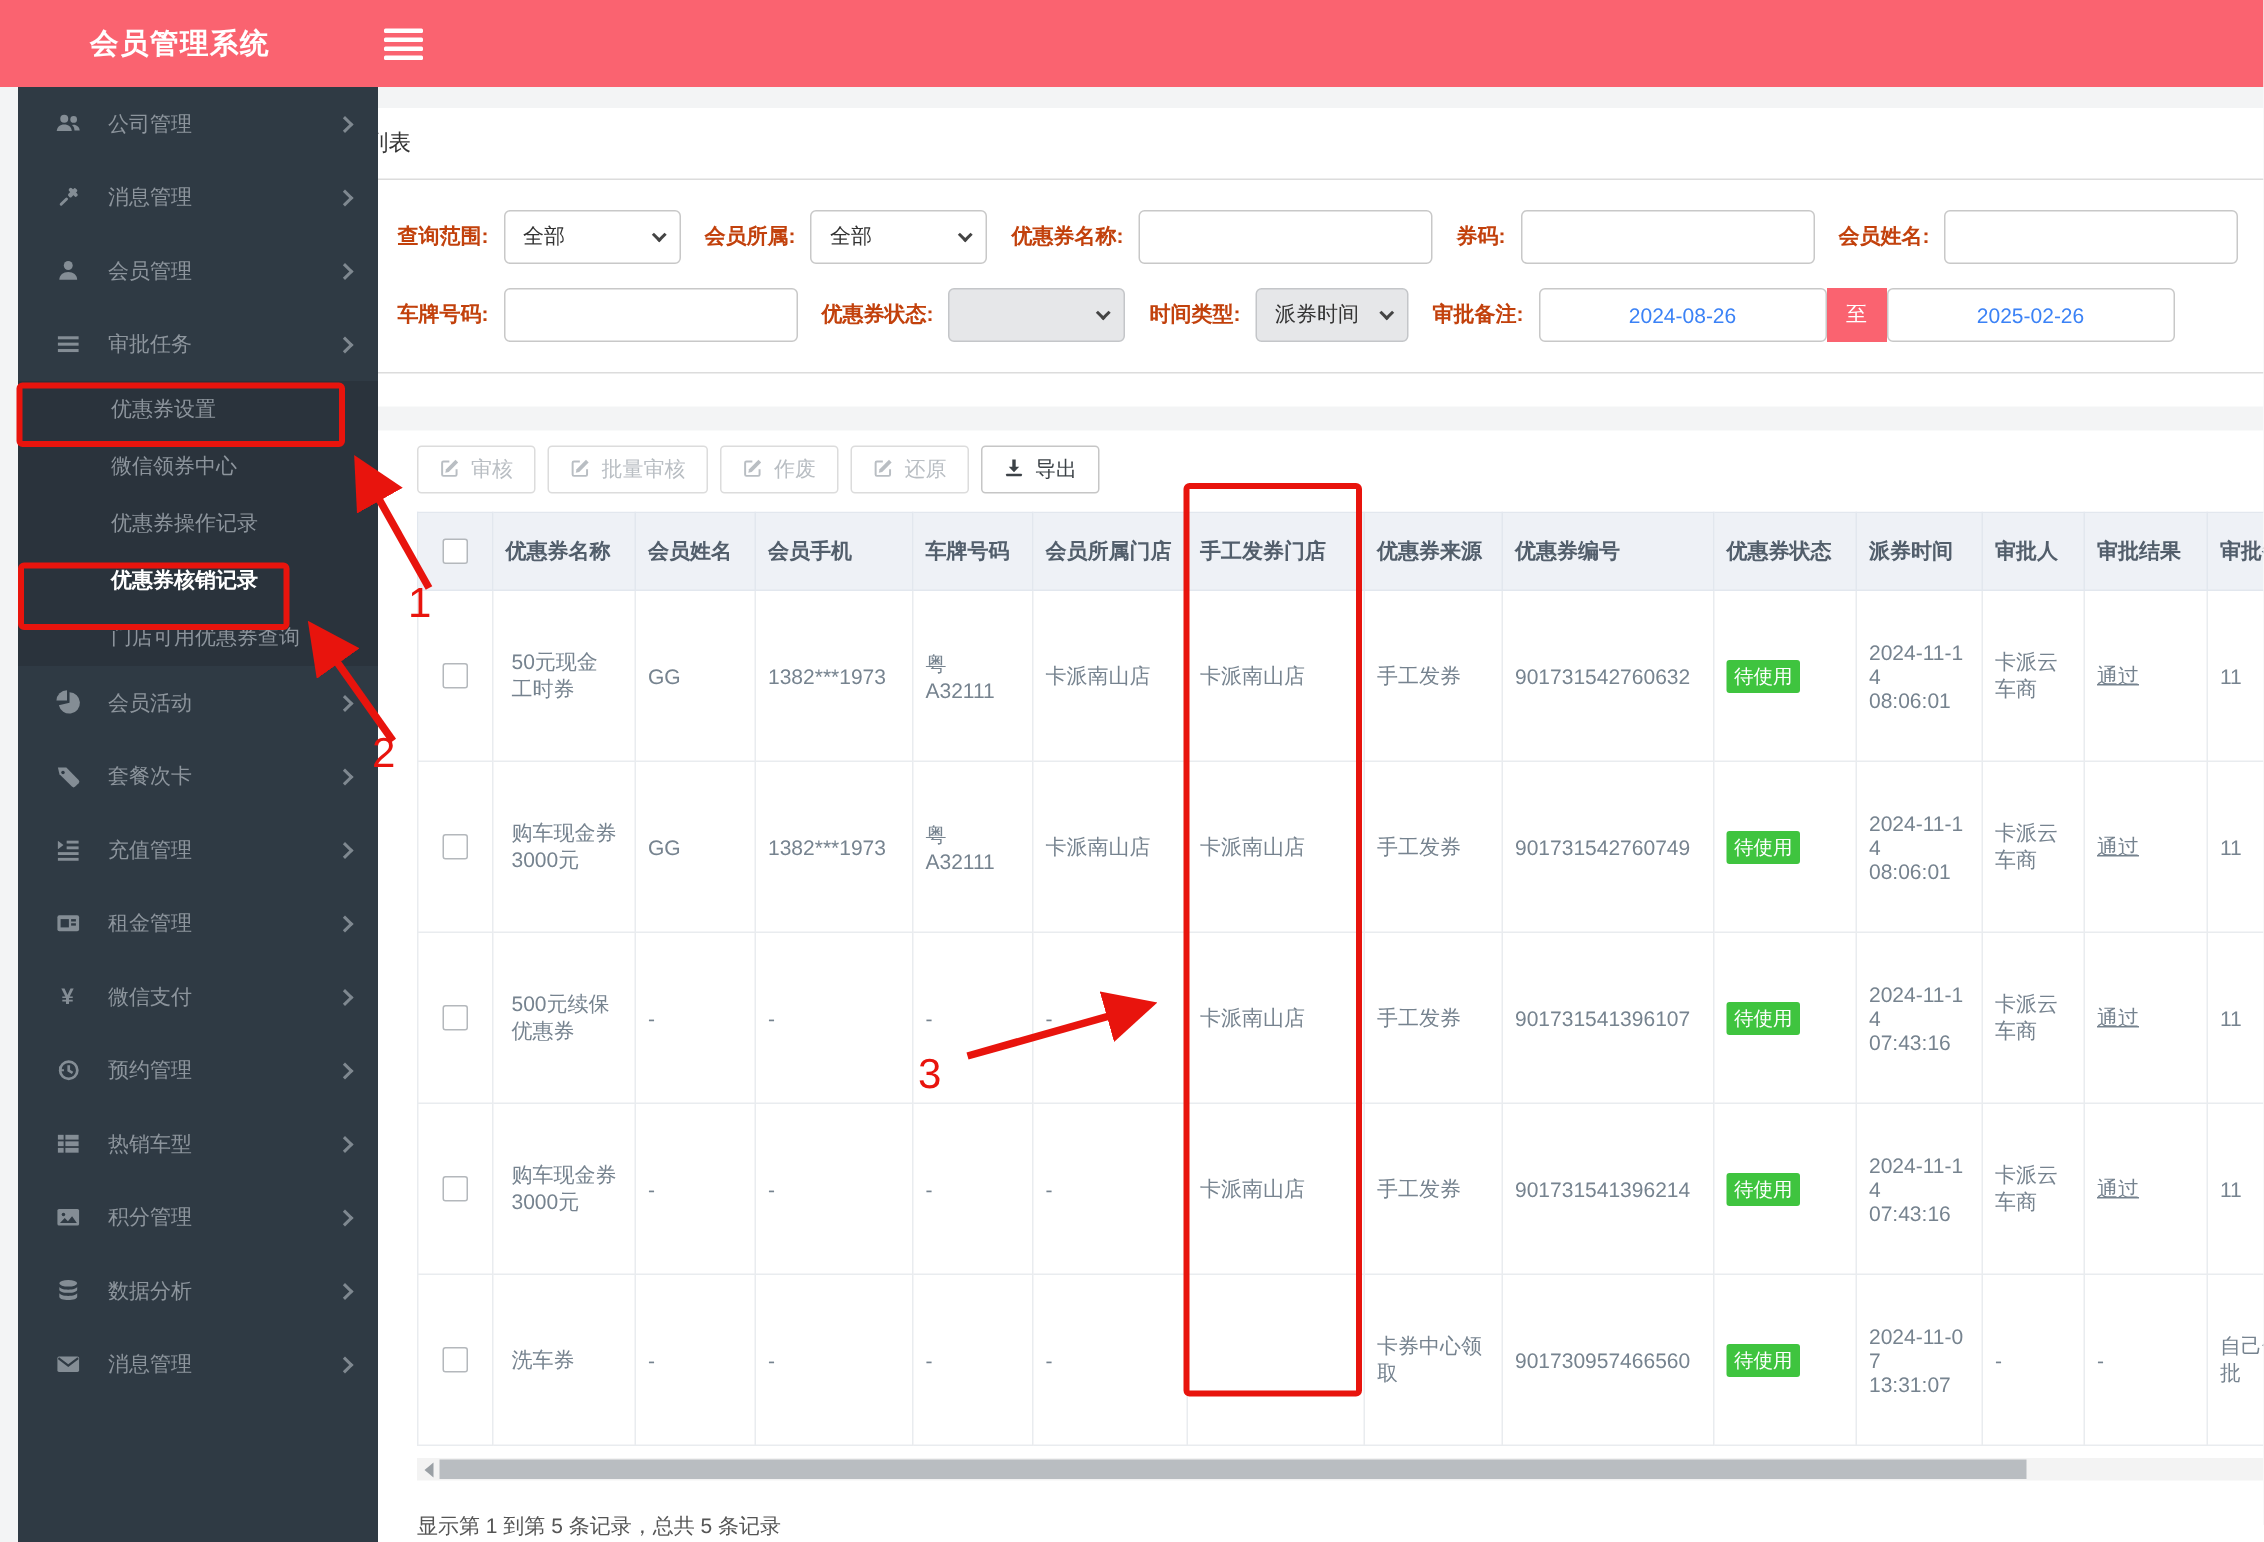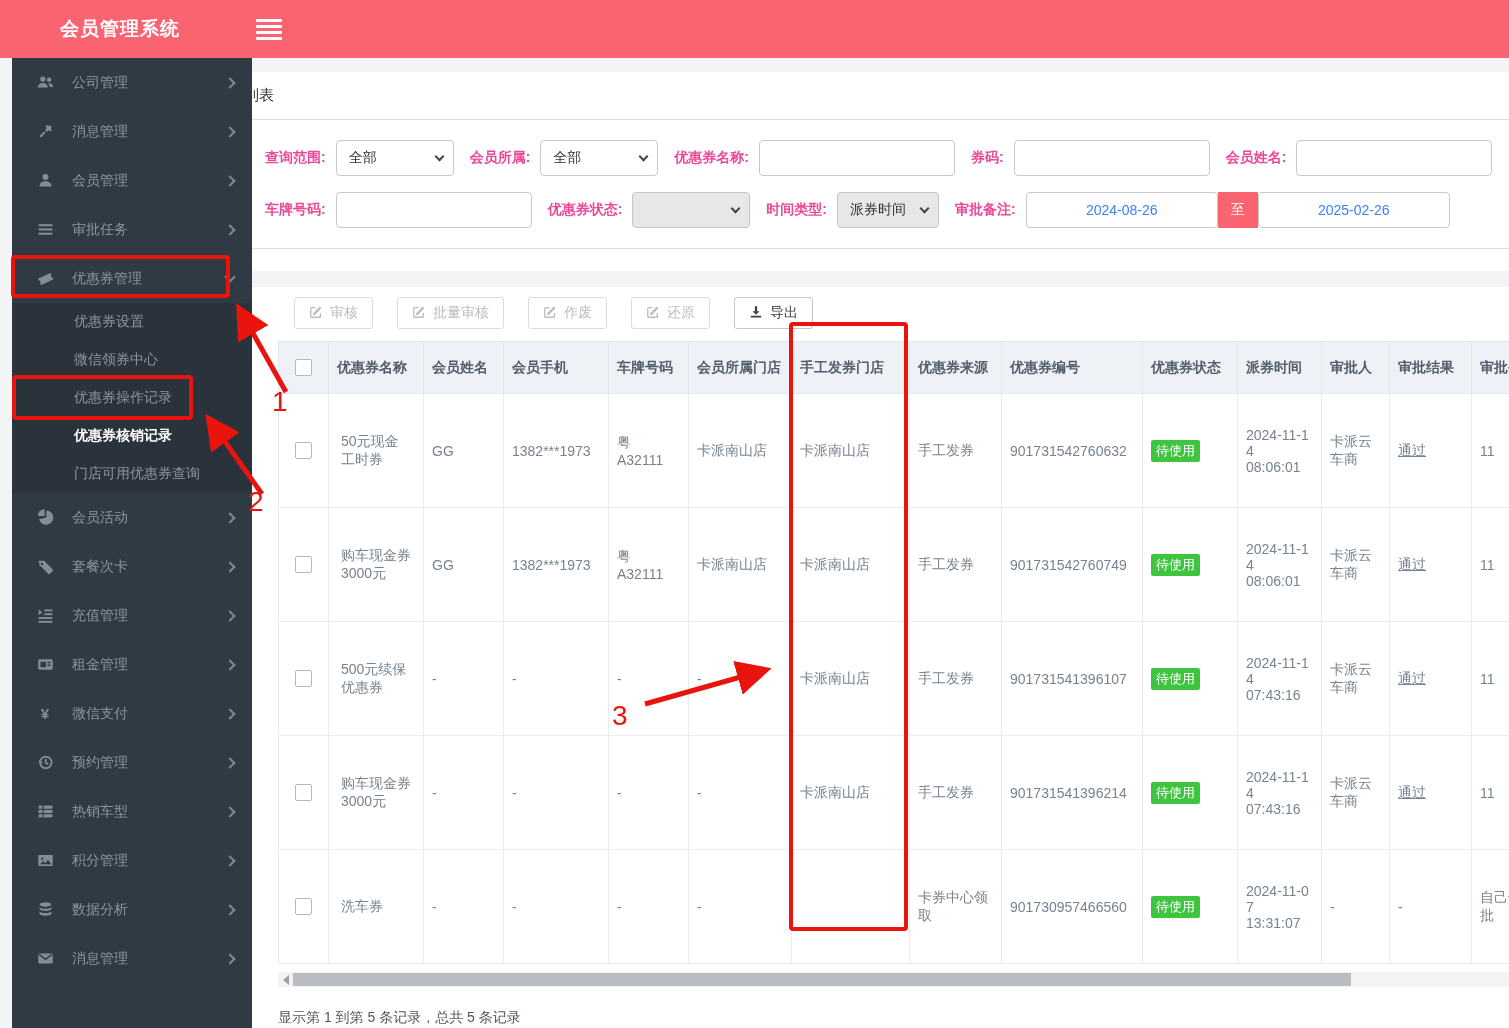--- a/index.html
+++ b/index.html
@@ -26,32 +26,32 @@
   .s-sub .si.active { color:#ffffff; font-weight:bold; }
   .yen-glyph { font-size:15px; font-weight:bold; }
 
   
   .content { position:absolute; left:240px; top:58px; right:0; bottom:0; background:#f3f4f5; overflow:hidden; }
   .card1 { margin-top:14px; background:#fff; padding:14px 0 22px 4px; }
   .page-title { font-size:15px; color:#333; margin-bottom:14px; }
   .fpanel { border:1px solid #dcdcdc; border-radius:4px; padding:20px 0 20px 20px; width:1600px; }
   .frow { display:flex; align-items:center; }
   .frow + .frow { margin-top:16px; }
-  .flabel { font-size:14px; font-weight:bold; color:#ec4899; margin-right:10px; white-space:nowrap; }
+  .flabel { font-size:14px; font-weight:bold; color:#c2410c; margin-right:10px; white-space:nowrap; }
   .sel { height:36px; border:1px solid #c8c8c8; border-radius:4px; background:#fff; display:flex; align-items:center; padding:0 10px 0 12px; font-size:14px; color:#333; margin-right:16px; cursor:pointer; }
   .sel .v { flex:1; }
   .sel .c { width:7px; height:7px; border-right:2px solid #444; border-bottom:2px solid #444; transform:rotate(45deg); margin:-3px 0 0 8px; }
   .sel.grey { background:#e6e7e9; border-color:#c4c6c9; }
   .tinput { height:36px; width:196px; border:1px solid #c8c8c8; border-radius:4px; margin-right:16px; font-size:14px; padding:0 8px; color:#333; background:#fff; }
   .dinput { height:36px; width:192px; border:1px solid #c8c8c8; border-radius:4px; display:flex; align-items:center; justify-content:center; font-size:14px; color:#3b82f6; background:#fff; cursor:pointer; }
   .to-btn { height:36px; width:40px; background:#fa6370; color:#fff; display:flex; align-items:center; justify-content:center; font-size:14px; cursor:pointer; }
 
   .card2 { margin-top:16px; background:#fff; padding:10px 0 30px 38px; min-height:700px; }
   .toolbar { display:flex; gap:8px; }
-  .tbtn { height:32px; padding:0 14px; background:#fff; border:1px solid #dcdcdc; border-radius:3px; font-size:14px; display:flex; align-items:center; gap:7px; cursor:pointer;margin-left:16px; }
+  .tbtn { height:32px; padding:0 14px; background:#fff; border:1px solid #dcdcdc; border-radius:3px; font-size:14px; display:flex; align-items:center; gap:7px; cursor:pointer; }
   .tbtn.dis { color:#b9bec3; }
   .tbtn.en { color:#3c4247; border-color:#c6c6c6; }
 
   .tbl-wrap { margin-top:12px; width:1232px; overflow:hidden; }
   table.tbl { border-collapse:collapse; table-layout:fixed; width:1334px; }
   .tbl th,.tbl td { border:1px solid #e9ecef; font-size:14px; vertical-align:middle; padding:0 8px; }
   .tbl th { background:#eef1f6; color:#525e6b; font-weight:bold; height:52px; text-align:left; border-color:#e2e7ee; }
   .tbl td { color:#76838f; height:114px; }
   .tbl td.c-name { padding:0 12px; word-break:break-all; }
   .tbl .pre { white-space:pre-line; }
@@ -124,31 +124,20 @@
     <div class="s-item">
       <span class="ic">
           <svg width="17" height="17" viewBox="0 0 16 16" fill="currentColor">
             <rect x="1.5" y="3" width="13" height="1.9"></rect>
             <rect x="1.5" y="7" width="13" height="1.9"></rect>
             <rect x="1.5" y="11" width="13" height="1.9"></rect>
           </svg>
         </span>
       <span class="lbl">审批任务</span>
         <span class="chev-r"></span>
-    </div>
-    <div class="s-item">
-      <span class="ic">
-          <svg width="17" height="17" viewBox="0 0 16 16" fill="currentColor">
-            <g transform="rotate(-25 8 8)">
-              <path d="M1.5 5.2h13v2a1.4 1.4 0 0 0 0 2.7v2H1.5v-2a1.4 1.4 0 0 0 0-2.7z"></path>
-            </g>
-          </svg>
-        </span>
-      <span class="lbl">优惠券管理</span>
-        <span class="chev-d"></span>
     </div>
     <div class="s-sub">
       <div class="si">
           <span>优惠券设置</span>
         </div>
       <div class="si">
           <span>微信领券中心</span>
         </div>
       <div class="si">
           <span>优惠券操作记录</span>

